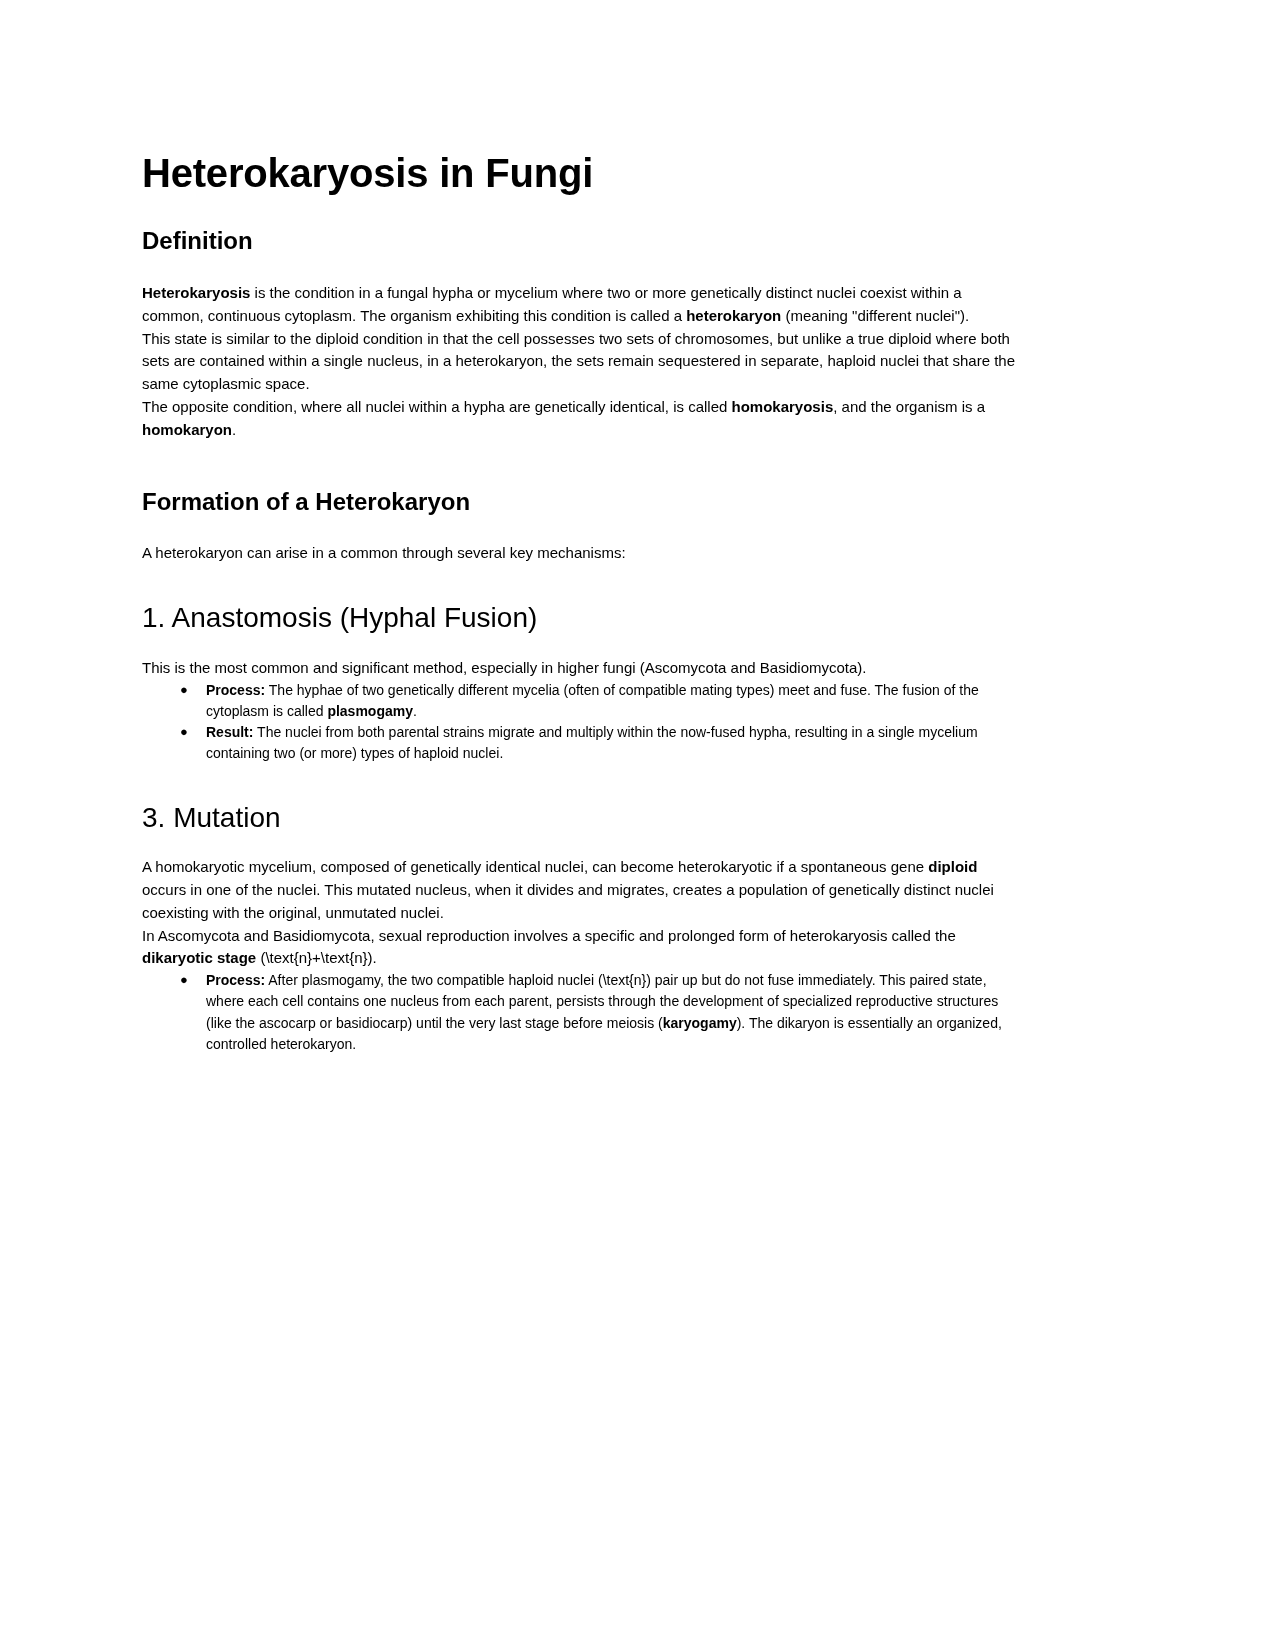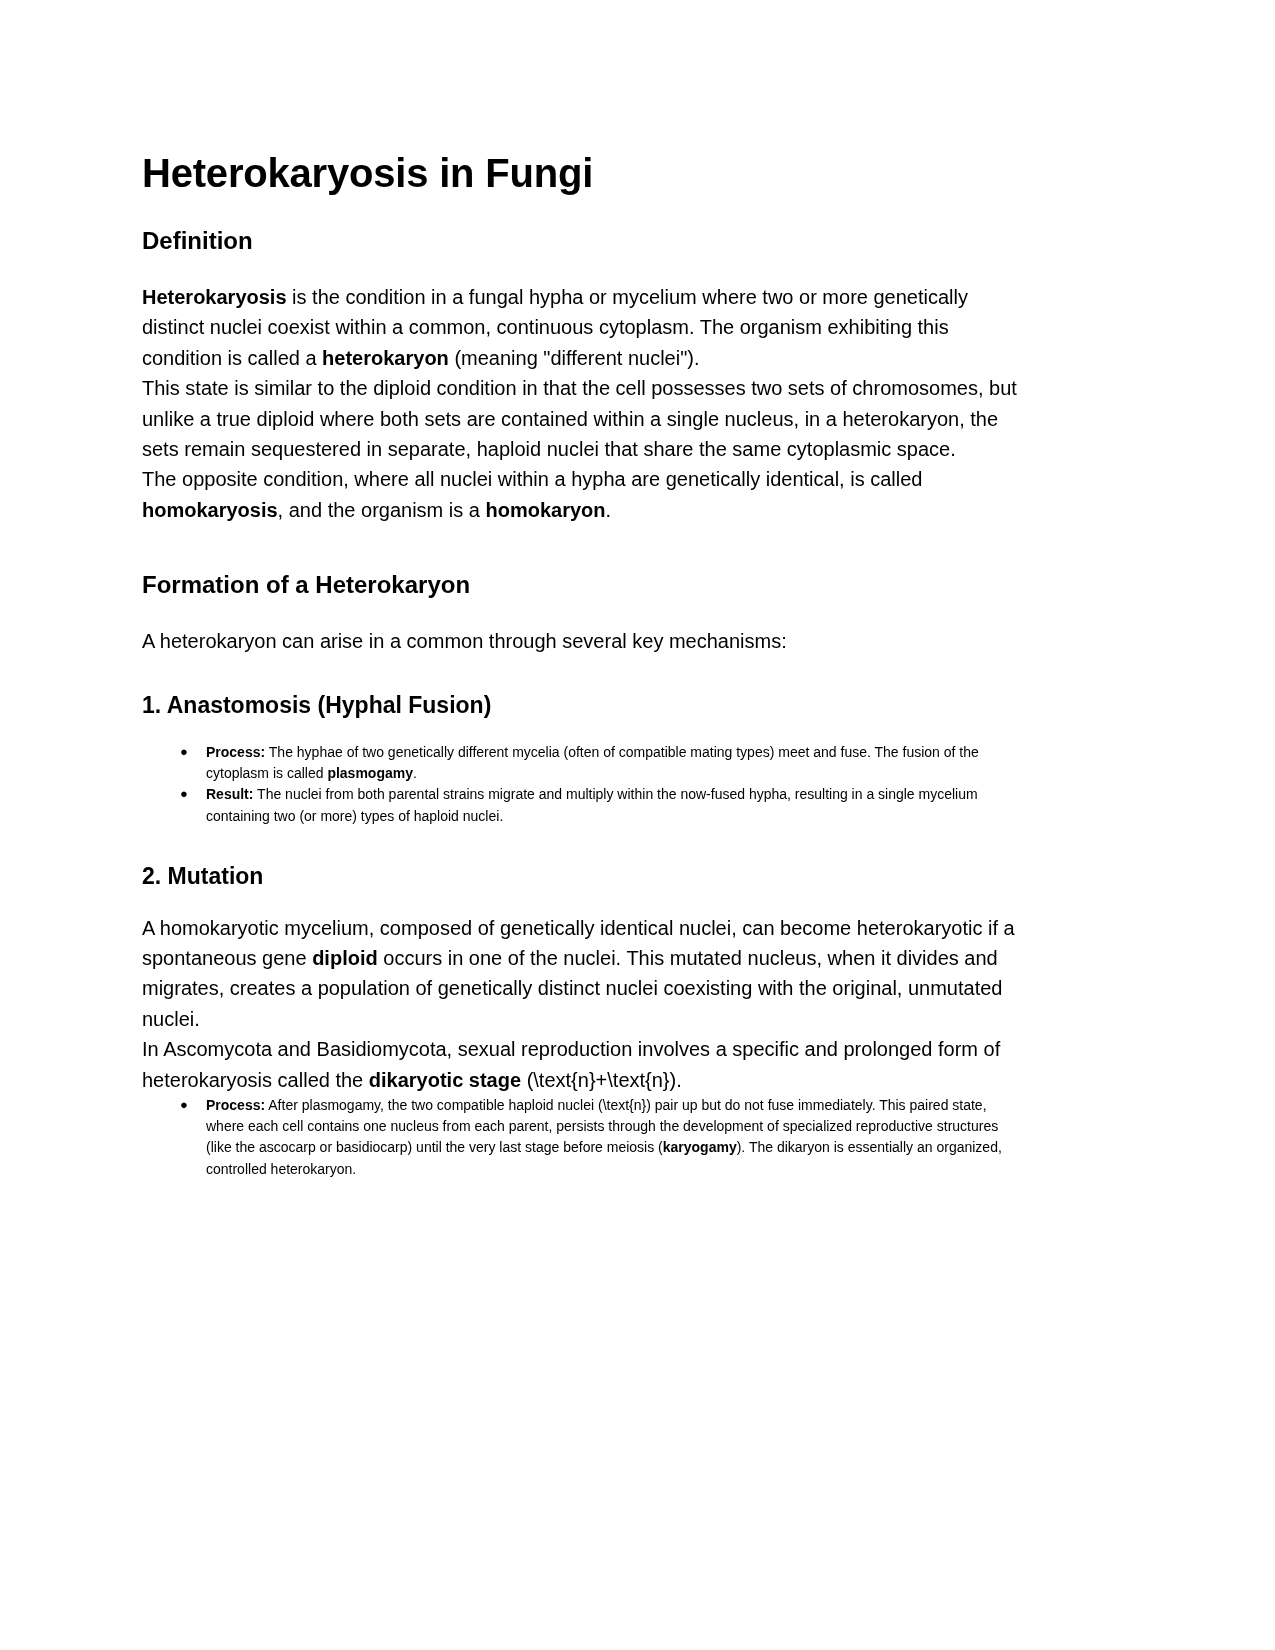--- a/index.html
+++ b/index.html
@@ -31,27 +31,27 @@
   h2.section-title {
     font-size: 24px;
     font-weight: bold;
     line-height: 1.2;
     margin: 22px 0 26px 0;
   }
   h2.section-title.tight-top {
     margin-top: 46px;
   }
   h3.sub-title {
-    font-size: 23px;
-    font-weight: bold;
+    font-size: 28px;
+    font-weight: normal;
     line-height: 1.2;
     margin: 36px 0 22px 0;
   }
   p.body-text {
-    font-size: 20px;
+    font-size: 15px;
     line-height: 1.52;
     margin: 0 0 0 0;
     text-align: left;
   }
   p.body-text + p.body-text {
     margin-top: 0;
   }
   .para-block {
     margin-bottom: 0;
   }
@@ -90,26 +90,27 @@
     <p class="body-text"><b>Heterokaryosis</b> is the condition in a fungal hypha or mycelium where two or more genetically distinct nuclei coexist within a common, continuous cytoplasm. The organism exhibiting this condition is called a <b>heterokaryon</b> (meaning "different nuclei").</p>
     <p class="body-text">This state is similar to the diploid condition in that the cell possesses two sets of chromosomes, but unlike a true diploid where both sets are contained within a single nucleus, in a heterokaryon, the sets remain sequestered in separate, haploid nuclei that share the same cytoplasmic space.</p>
     <p class="body-text">The opposite condition, where all nuclei within a hypha are genetically identical, is called <b>homokaryosis</b>, and the organism is a <b>homokaryon</b>.</p>
   </div>
 
   <h2 class="section-title tight-top">Formation of a Heterokaryon</h2>
 
   <p class="body-text">A heterokaryon can arise in a common through several key mechanisms:</p>
 
   <h3 class="sub-title">1. Anastomosis (Hyphal Fusion)</h3>
+  <p class="body-text">This is the most common and significant method, especially in higher fungi (Ascomycota and Basidiomycota).</p>
   <ul class="bullets">
     <li><b>Process:</b> The hyphae of two genetically different mycelia (often of compatible mating types) meet and fuse. The fusion of the cytoplasm is called <b>plasmogamy</b>.</li>
     <li><b>Result:</b> The nuclei from both parental strains migrate and multiply within the now-fused hypha, resulting in a single mycelium containing two (or more) types of haploid nuclei.</li>
   </ul>
 
-  <h3 class="sub-title">2. Mutation</h3>
+  <h3 class="sub-title">3. Mutation</h3>
   <p class="body-text">A homokaryotic mycelium, composed of genetically identical nuclei, can become heterokaryotic if a spontaneous gene <b>diploid</b> occurs in one of the nuclei. This mutated nucleus, when it divides and migrates, creates a population of genetically distinct nuclei coexisting with the original, unmutated nuclei.</p>
 
   <p class="body-text">In Ascomycota and Basidiomycota, sexual reproduction involves a specific and prolonged form of heterokaryosis called the <b>dikaryotic stage</b> (\text{n}+\text{n}).</p>
   <ul class="bullets">
     <li><b>Process:</b> After plasmogamy, the two compatible haploid nuclei (\text{n}) pair up but do not fuse immediately. This paired state, where each cell contains one nucleus from each parent, persists through the development of specialized reproductive structures (like the ascocarp or basidiocarp) until the very last stage before meiosis (<b>karyogamy</b>). The dikaryon is essentially an organized, controlled heterokaryon.</li>
   </ul>
 
 </div>
 
 </body></html>

